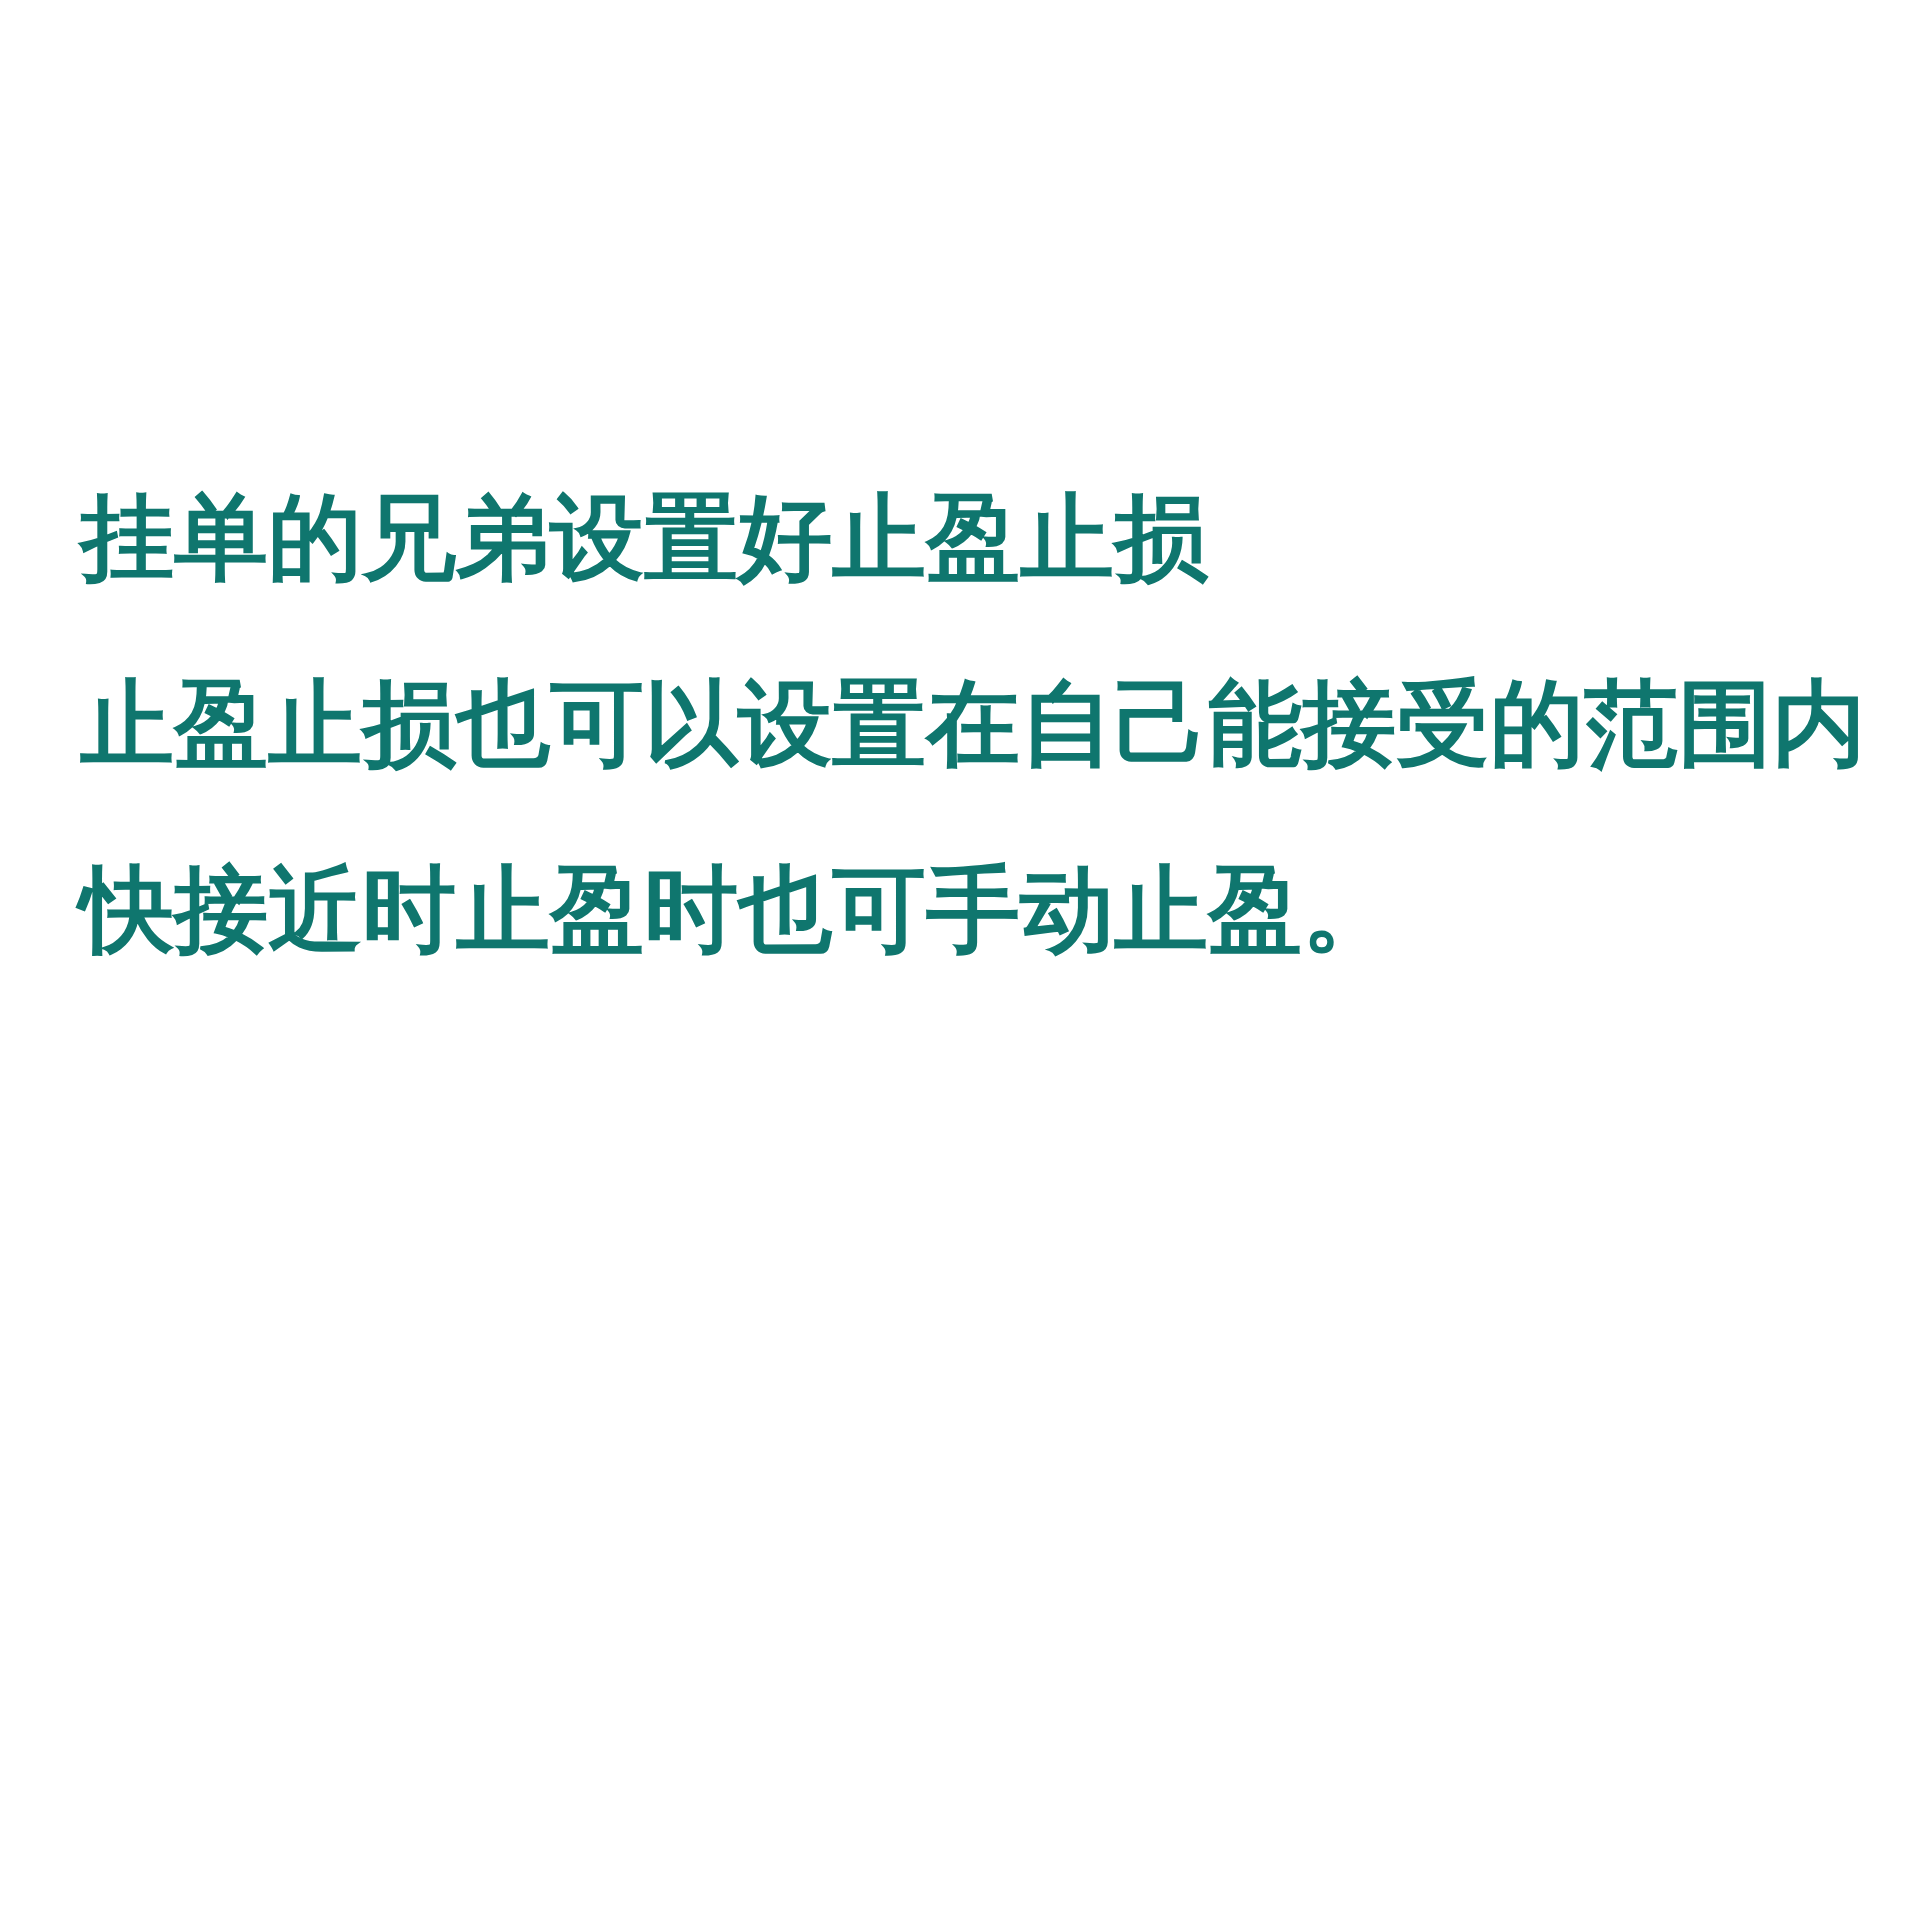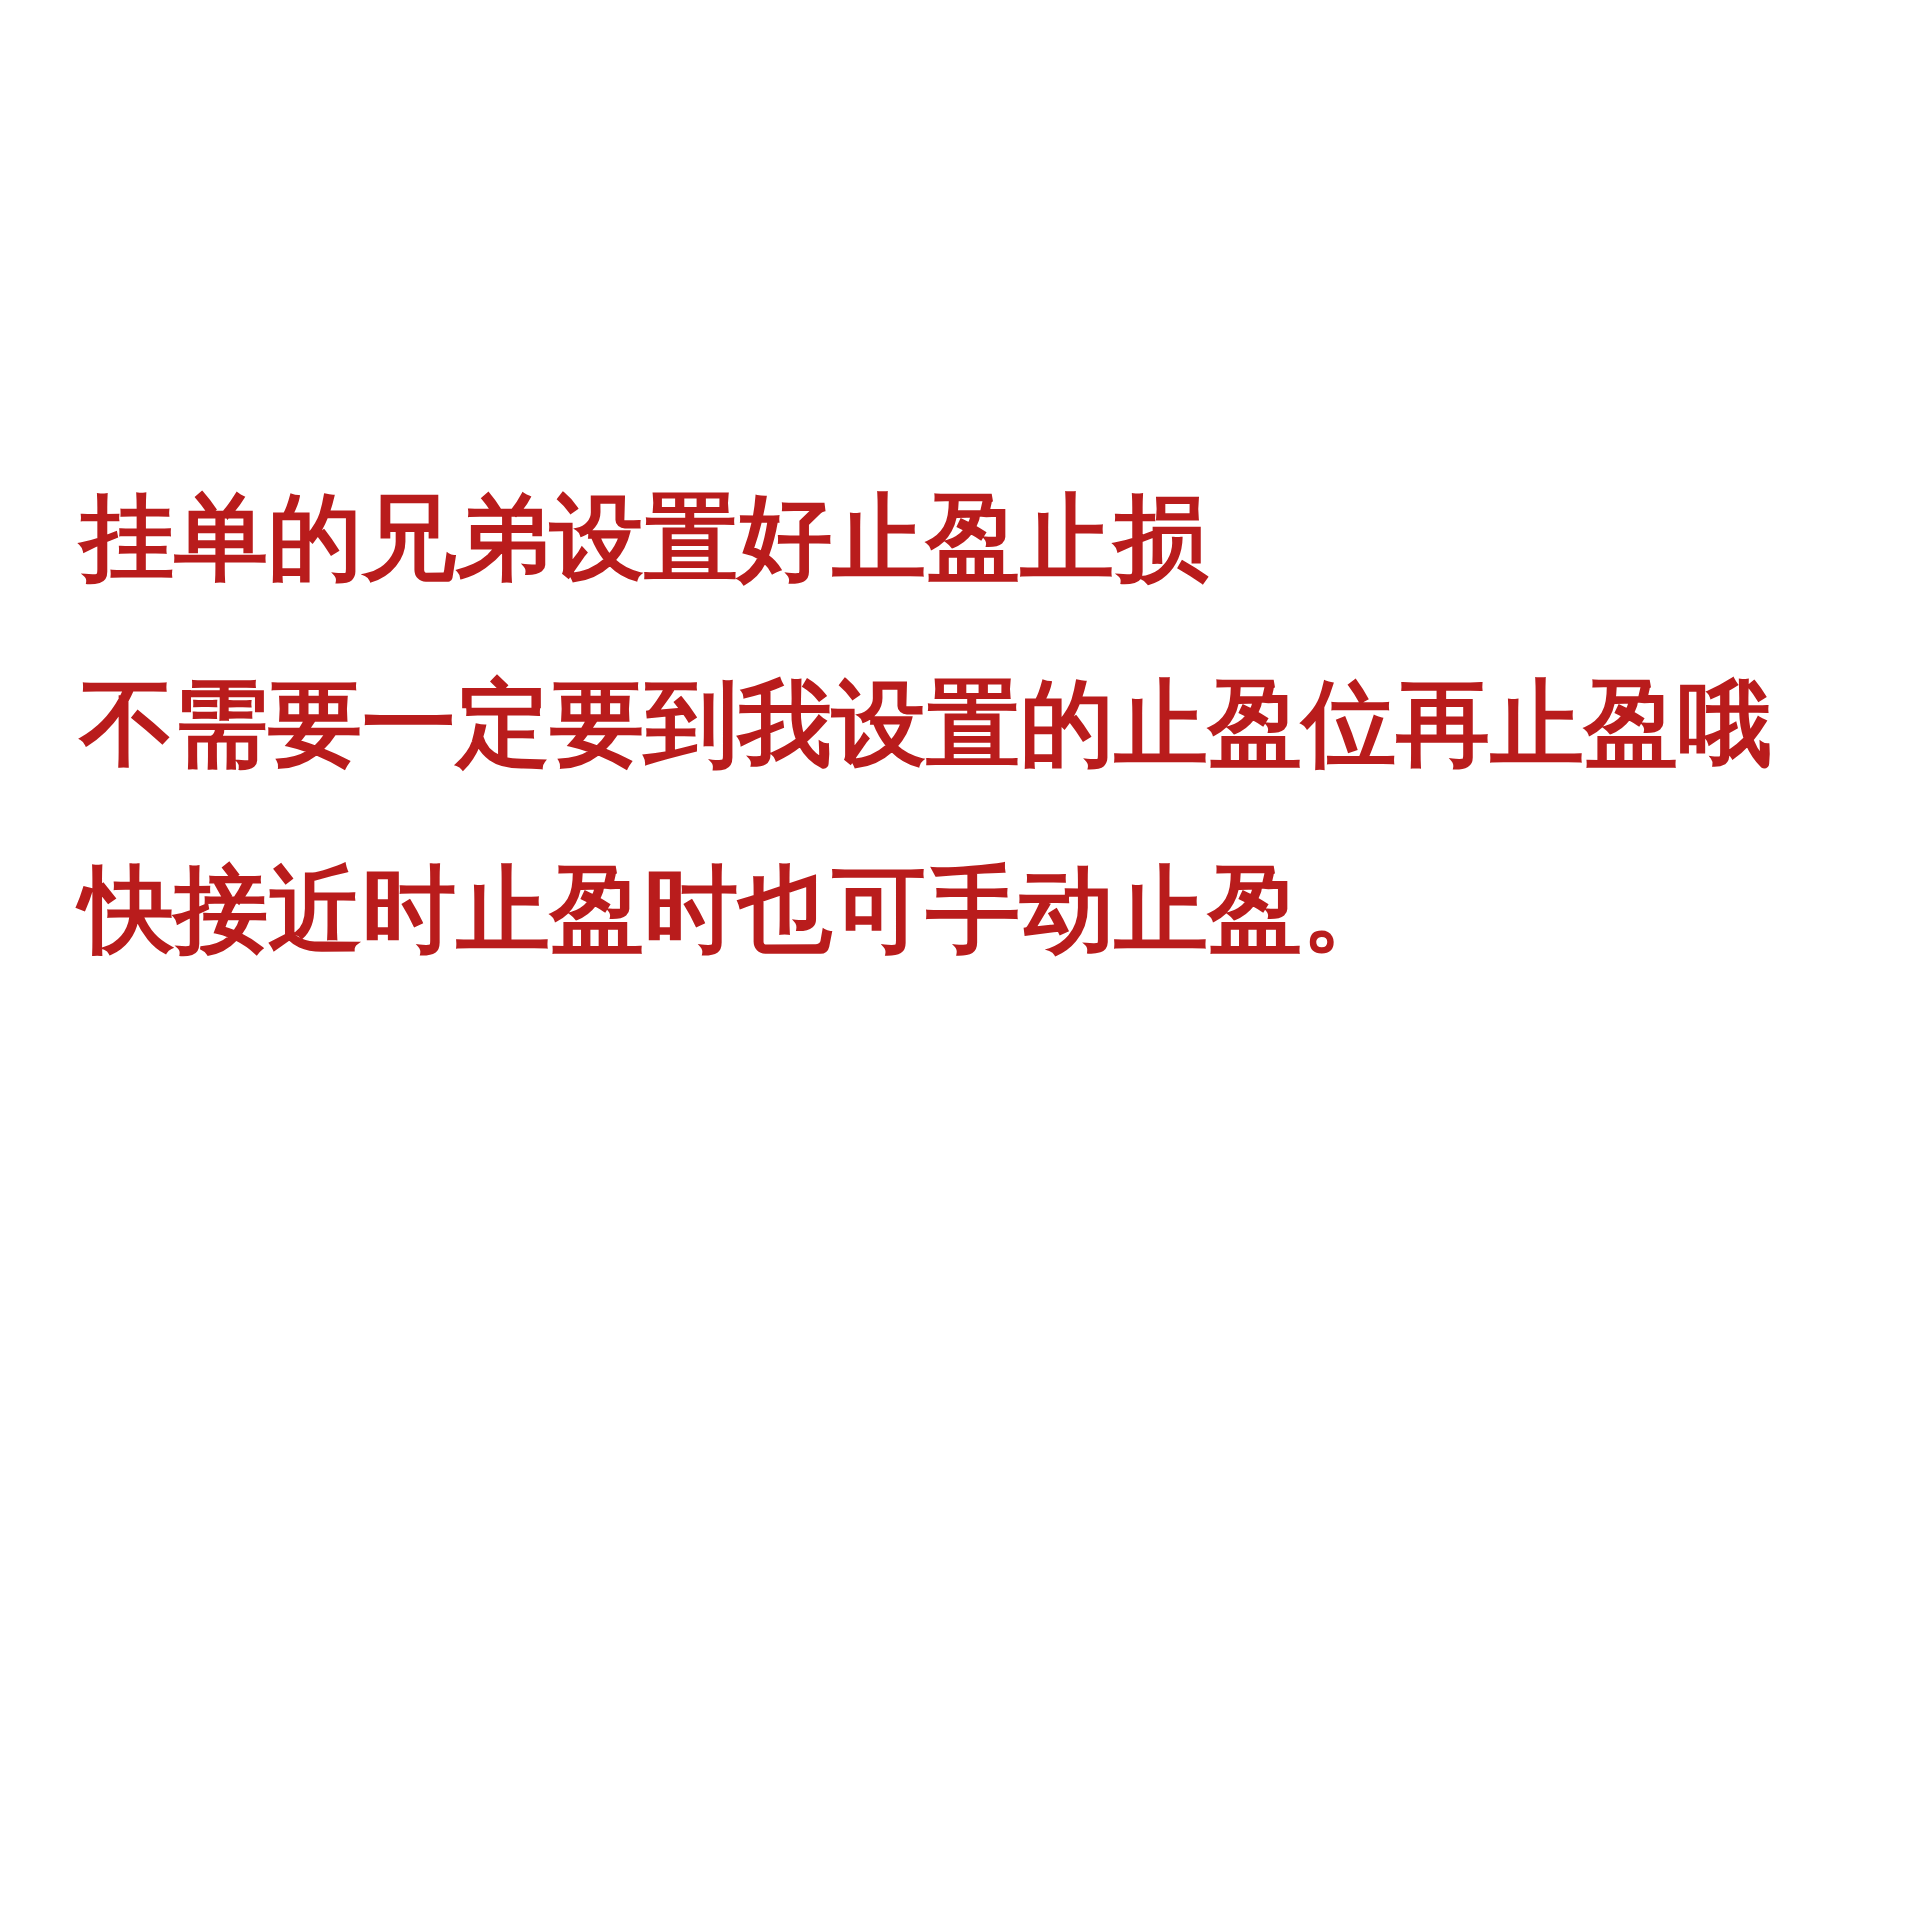--- a/index.html
+++ b/index.html
@@ -19,28 +19,28 @@
     position: absolute;
     top: 445px;
     left: 80px;
     right: 38px;
   }
   .text-line {
     margin: 0;
     font-size: 94px;
     line-height: 186px;
     font-weight: 700;
-    color: #b91c1c;
+    color: #0f766e;
     letter-spacing: 0;
     white-space: nowrap;
   }
 </style>
 </head>
 <body>
 
 <div class="canvas">
   <div class="text-block">
     <p class="text-line">挂单的兄弟设置好止盈止损</p>
-    <p class="text-line">不需要一定要到我设置的止盈位再止盈哦</p>
+    <p class="text-line">止盈止损也可以设置在自己能接受的范围内</p>
     <p class="text-line">快接近时止盈时也可手动止盈。</p>
   </div>
 </div>
 
 
 </body></html>

